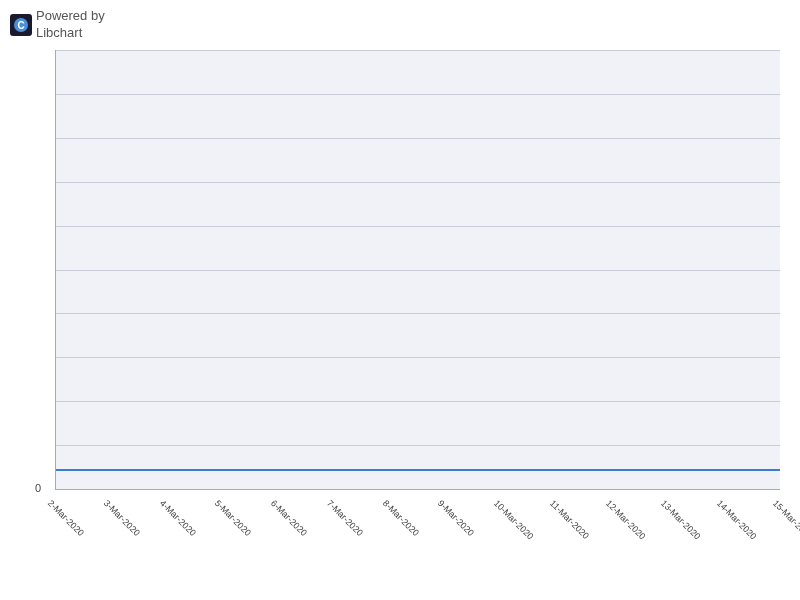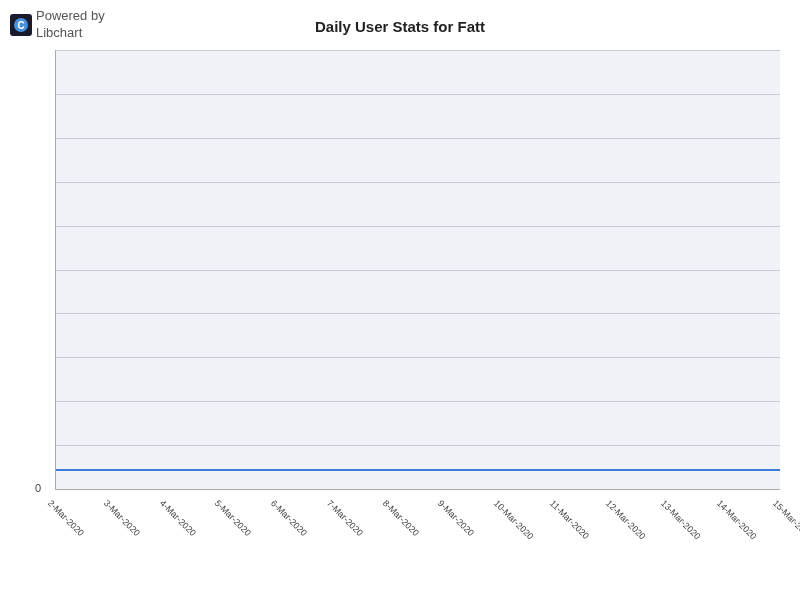--- a/index.html
+++ b/index.html
@@ -109,21 +109,20 @@
     <div class="libchart-logo">
       <svg viewBox="0 0 16 16" fill="none" xmlns="http://www.w3.org/2000/svg">
         <circle cx="8" cy="8" r="7" fill="#4a90d9"></circle>
         <text x="8" y="12" text-anchor="middle" font-size="10" fill="white" font-weight="bold" font-family="Arial">C</text>
       </svg>
     </div>
     <div class="powered-text" style="white-space:pre-line; font-size:13px; color:#555; line-height:1.3;">Powered by
 Libchart</div>
   </div>
 
-  <div class="chart-title">Daily User Stats for Fatt</div>
 
   <div class="chart-area">
     <div class="grid-lines" id="grid-lines-container">
         <div class="grid-line" style="top: 0%;"></div>
         <div class="grid-line" style="top: 10%;"></div>
         <div class="grid-line" style="top: 20%;"></div>
         <div class="grid-line" style="top: 30%;"></div>
         <div class="grid-line" style="top: 40%;"></div>
         <div class="grid-line" style="top: 50%;"></div>
         <div class="grid-line" style="top: 60%;"></div>

